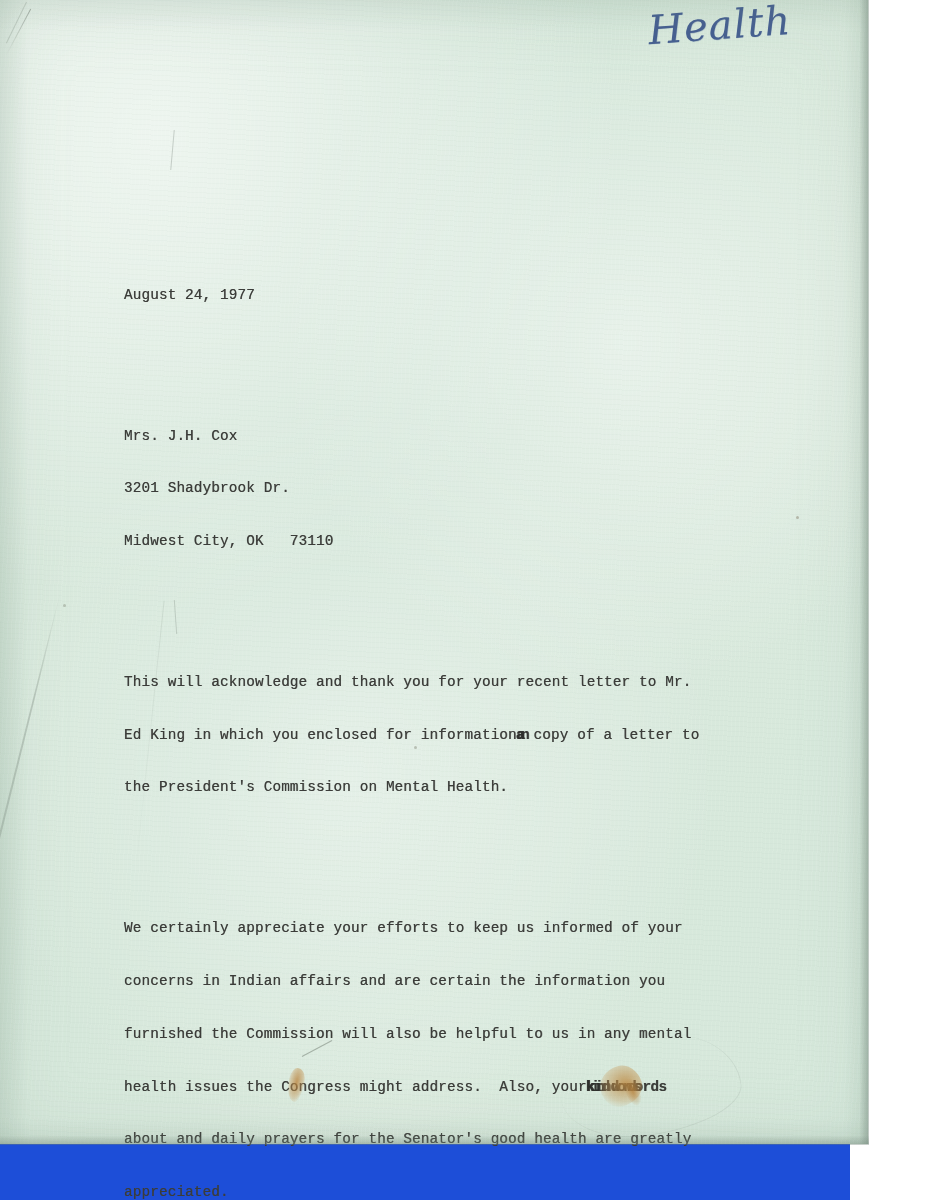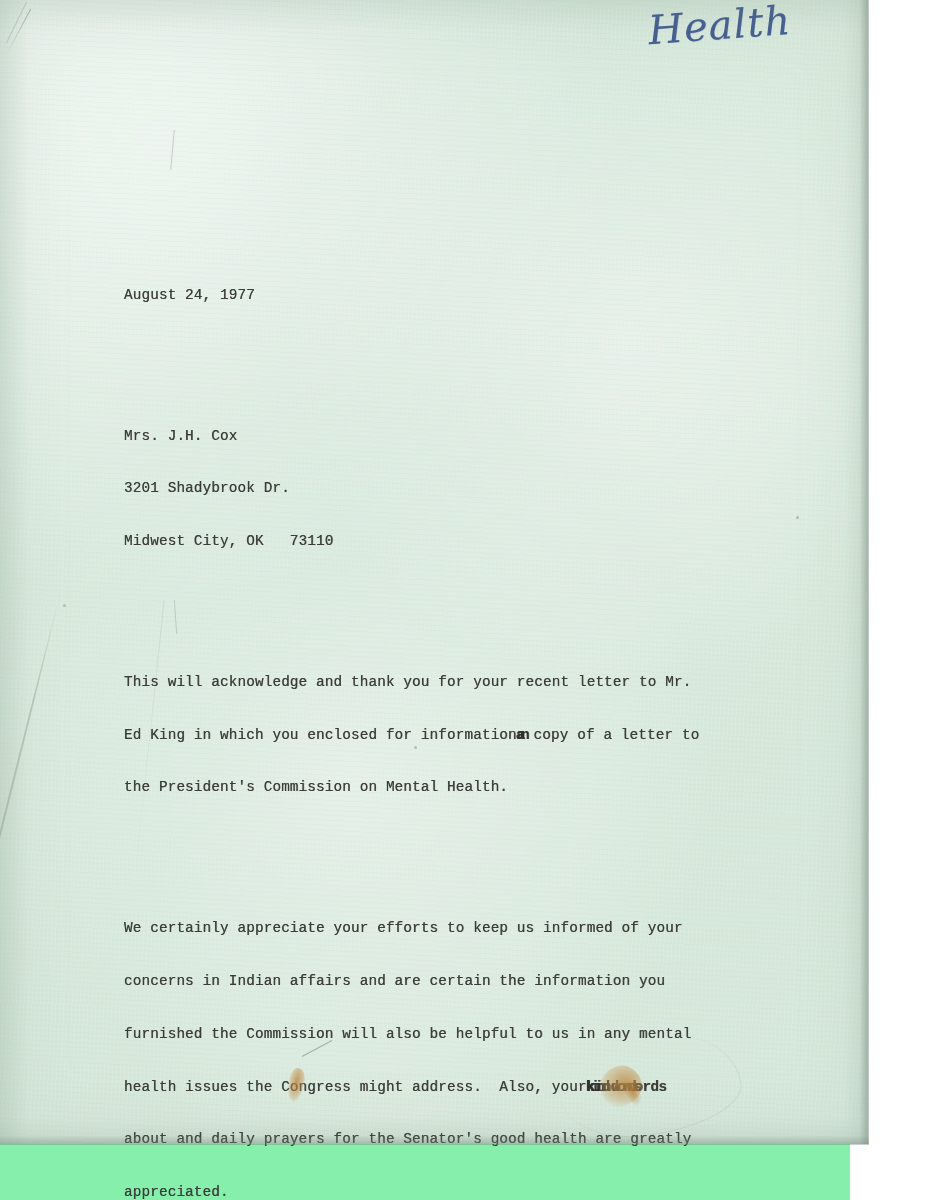--- a/index.html
+++ b/index.html
@@ -12,21 +12,21 @@
     width: 927px;
     height: 1200px;
     overflow: hidden;
     font-family: "Liberation Mono", "DejaVu Sans Mono", monospace;
   }
 
   #scan-canvas {
     position: relative;
     width: 850px;
     height: 1200px;
-    background: #86efac;
+    background: #1d4ed8;
   }
 
   
   #paper-sheet {
     position: absolute;
     left: 0px;
     top: 0px;
     width: 868px;
     height: 1144px;
     background-color: #d8e9dd;

